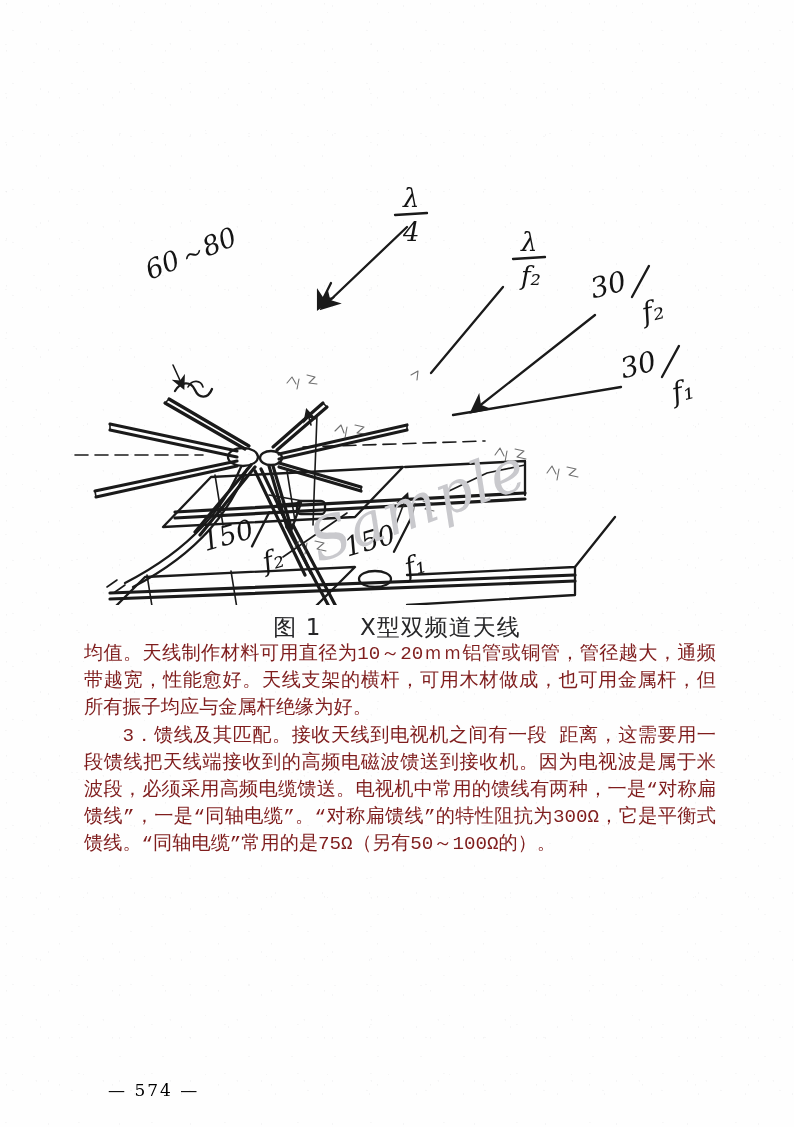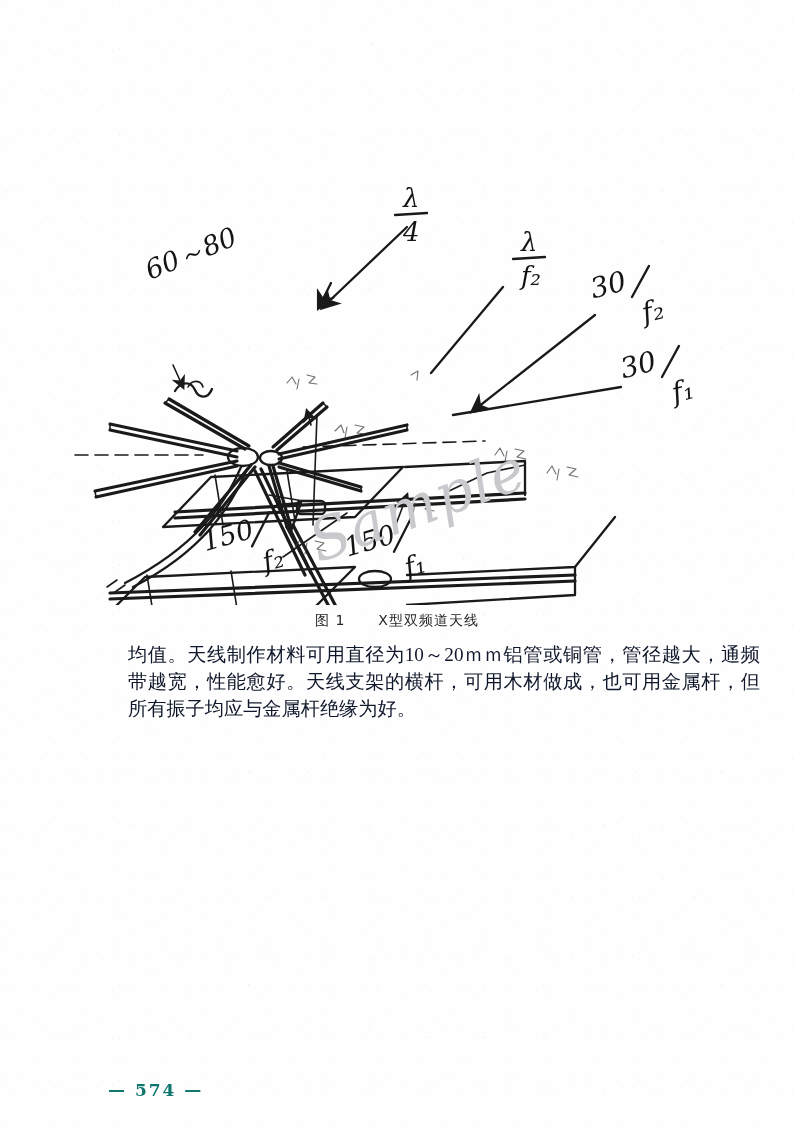--- a/index.html
+++ b/index.html
@@ -65,57 +65,55 @@
     pointer-events: none;
   }
 
   
   #caption {
     position: absolute;
     left: 0; right: 0;
     top: 612px;
     text-align: center;
     font-family: "DejaVu Sans", "Liberation Sans", sans-serif;
-    font-size: 14px;
+    font-size: 23px;
     color: #262628;
     letter-spacing: 1px;
   }
   #caption .cap-gap { display: inline-block; width: 22px; }
 
   
   #body-text {
     position: absolute;
     left: 84px;
     top: 641px;
     width: 632px;
-    font-family: Liberation Serif, serif;
+    font-family: Liberation Mono, monospace;
     font-size: 19.2px;
     line-height: 27.2px;
-    color: #0f172a;
+    color: #7f1d1d;
     text-align: justify;
     text-justify: inter-character;
-    margin-left: 44px;
   }
   #body-text p {
     margin: 0 0 0 0;
     text-align: justify;
     text-justify: inter-character;
   }
   #body-text p.indent { text-indent: 2em; }
 
   
   #folio {
     position: absolute;
     left: 108px;
     top: 1080px;
     font-family: "DejaVu Serif", "Liberation Serif", serif;
     font-size: 17px;
-    color: #0f766e;
+    color: #000000;
     letter-spacing: 2px;
-    font-weight: bold;
   }
 </style>
 </head>
 <body>
 
 <div id="page">
 
   <div id="speckle"></div>
 
   <div id="figure-area">
@@ -291,17 +289,18 @@
   <div class="watermark">Sample</div>
 
   <div id="caption">
     <span>图 1</span>
     <span class="cap-gap"></span>
     <span>X型双频道天线</span>
   </div>
 
   <div id="body-text">
     <p>均值。天线制作材料可用直径为10～20ｍｍ铝管或铜管，管径越大，通频带越宽，性能愈好。天线支架的横杆，可用木材做成，也可用金属杆，但所有振子均应与金属杆绝缘为好。</p>
+    <p class="indent">3．馈线及其匹配。接收天线到电视机之间有一段 距离，这需要用一段馈线把天线端接收到的高频电磁波馈送到接收机。因为电视波是属于米波段，必须采用高频电缆馈送。电视机中常用的馈线有两种，一是“对称扁馈线”，一是“同轴电缆”。“对称扁馈线”的特性阻抗为300Ω，它是平衡式馈线。“同轴电缆”常用的是75Ω（另有50～100Ω的）。</p>
   </div>
 
   <div id="folio">— 574 —</div>
 
 </div>
 
 </body></html>

